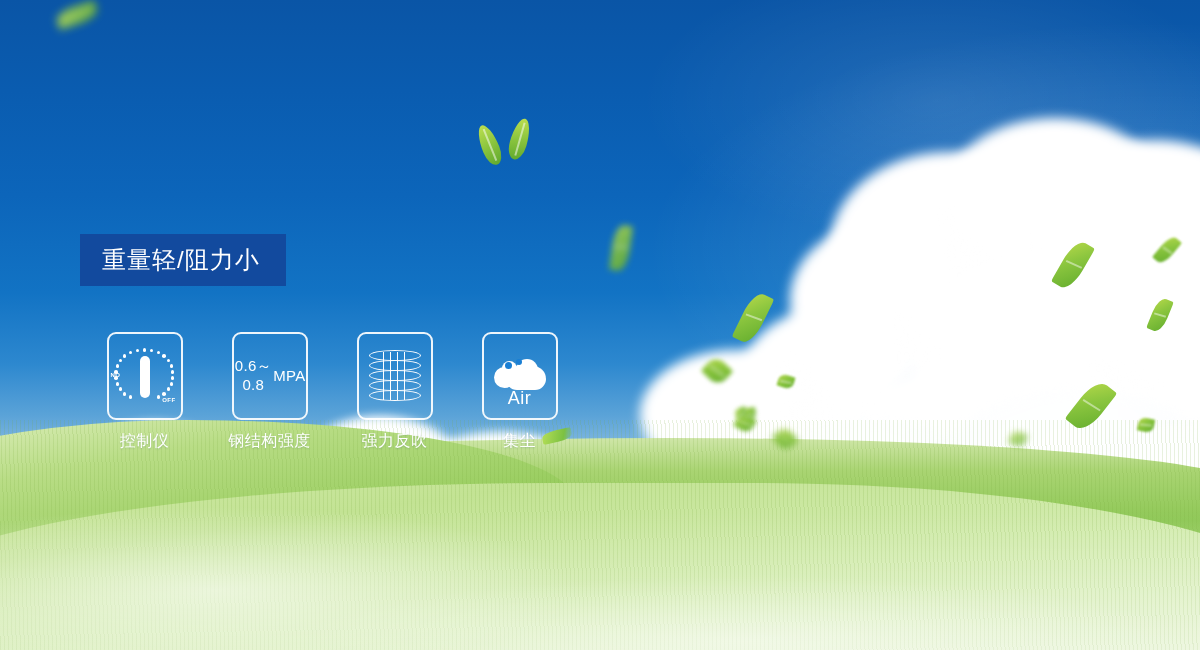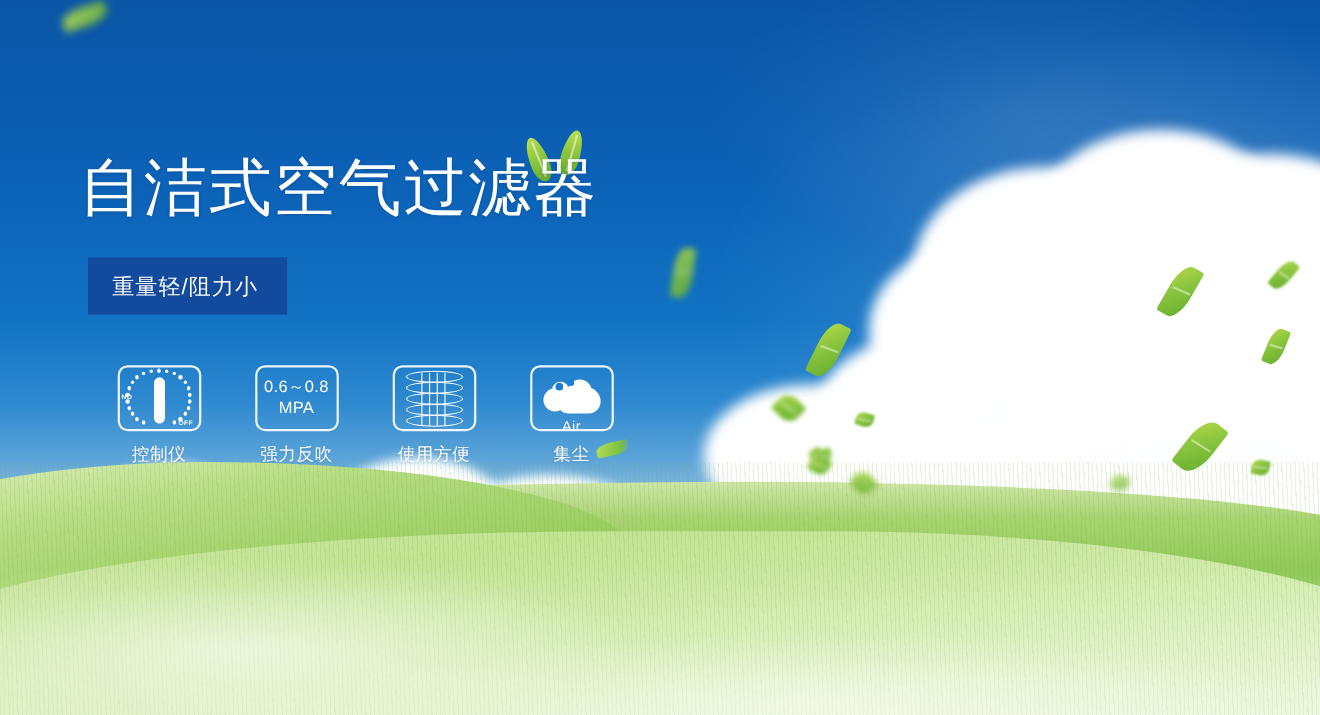--- a/index.html
+++ b/index.html
@@ -207,21 +207,21 @@
     display: flex;
     align-items: stretch;
   }
   .subbar-dark {
     position: relative;
     background: #124a9e;
     display: flex;
     align-items: center;
     padding: 0 26px 0 22px;
     color: #ffffff;
-    font-size: 20px;
+    font-size: 24px;
     letter-spacing: 1px;
     font-weight: 400;
   }
   .subbar-light {
     position: relative;
     background: #f4f7fb;
     display: flex;
     align-items: center;
     padding: 0 24px 0 30px;
     color: #14509f;
@@ -241,25 +241,25 @@
     gap: 0px;
   }
   .feature {
     width: 125px;
     display: flex;
     flex-direction: column;
     align-items: center;
   }
   .fbox {
     width: 76px;
-    height: 60px;
+    height: 88px;
     border: 2px solid rgba(255,255,255,0.92);
     border-radius: 9px;
     display: flex;
-    flex-direction: column;
+    flex-direction: row;
     align-items: center;
     justify-content: center;
     color: #ffffff;
     box-sizing: border-box;
     position: relative;
     overflow: visible;
   }
   .fbox-text {
     font-size: 15px;
     line-height: 1.25;
@@ -353,21 +353,21 @@
   .cloudicon .notch2 {
     position: absolute; left: 24px; top: 3px;
     width: 6px; height: 6px;
     background: #1a7fd4; border-radius: 50%;
   }
   .cloudicon .airtxt {
     position: absolute;
     left: 0; right: 0;
     bottom: -13px;
     text-align: center;
-    font-size: 13px;
+    font-size: 18px;
     color: #fff;
     letter-spacing: 0.5px;
   }
   .icon-leaf {
     position: absolute;
     width: 34px; height: 13px;
     left: -4px; top: -3px;
     background: linear-gradient(110deg, #a8d943 0%, #7cc141 55%, rgba(124,193,65,0.1) 100%);
     border-radius: 50% 12% 50% 12%;
     transform: rotate(-24deg);
@@ -441,21 +441,20 @@
   <div class="leaf" style="left:775px; top:430px; width:20px; height:18px; transform:rotate(50deg); filter:blur(3px);"></div>
   <div class="leaf" style="left:1010px; top:432px; width:16px; height:14px; transform:rotate(20deg); filter:blur(3px); opacity:.8;"></div>
 
   <div class="content">
 
     <div class="sprout">
       <div class="sprout-leaf l"></div>
       <div class="sprout-leaf r"></div>
     </div>
 
-    <div class="title">自洁式空气过滤器</div>
 
     <div class="subbar">
       <div class="subbar-dark">重量轻/阻力小</div>
     </div>
 
     <div class="features">
 
       <div class="feature">
         <div class="fbox">
           <div class="gauge">
@@ -488,38 +487,38 @@
           </div>
         </div>
         <div class="flabel">控制仪</div>
       </div>
 
       <div class="feature">
         <div class="fbox">
           <div class="fbox-text">0.6～0.8</div>
           <div class="fbox-text">MPA</div>
         </div>
-        <div class="flabel">强力反吹</div>
+        <div class="flabel">钢结构强度</div>
       </div>
 
       <div class="feature">
         <div class="fbox">
           <div class="stack">
             <div class="bar" style="left:14px;"></div>
             <div class="bar" style="left:21px;"></div>
             <div class="bar" style="left:28px;"></div>
             <div class="bar" style="left:35px;"></div>
             <div class="ring" style="top:3px;"></div>
             <div class="ring" style="top:13px;"></div>
             <div class="ring" style="top:23px;"></div>
             <div class="ring" style="top:33px;"></div>
             <div class="ring" style="top:43px;"></div>
           </div>
         </div>
-        <div class="flabel">使用方便</div>
+        <div class="flabel">强力反吹</div>
       </div>
 
 
       <div class="feature">
         <div class="fbox">
           <div class="cloudicon">
             <div class="icon-leaf"></div>
             <div class="c1"></div>
             <div class="c2"></div>
             <div class="c3"></div>

